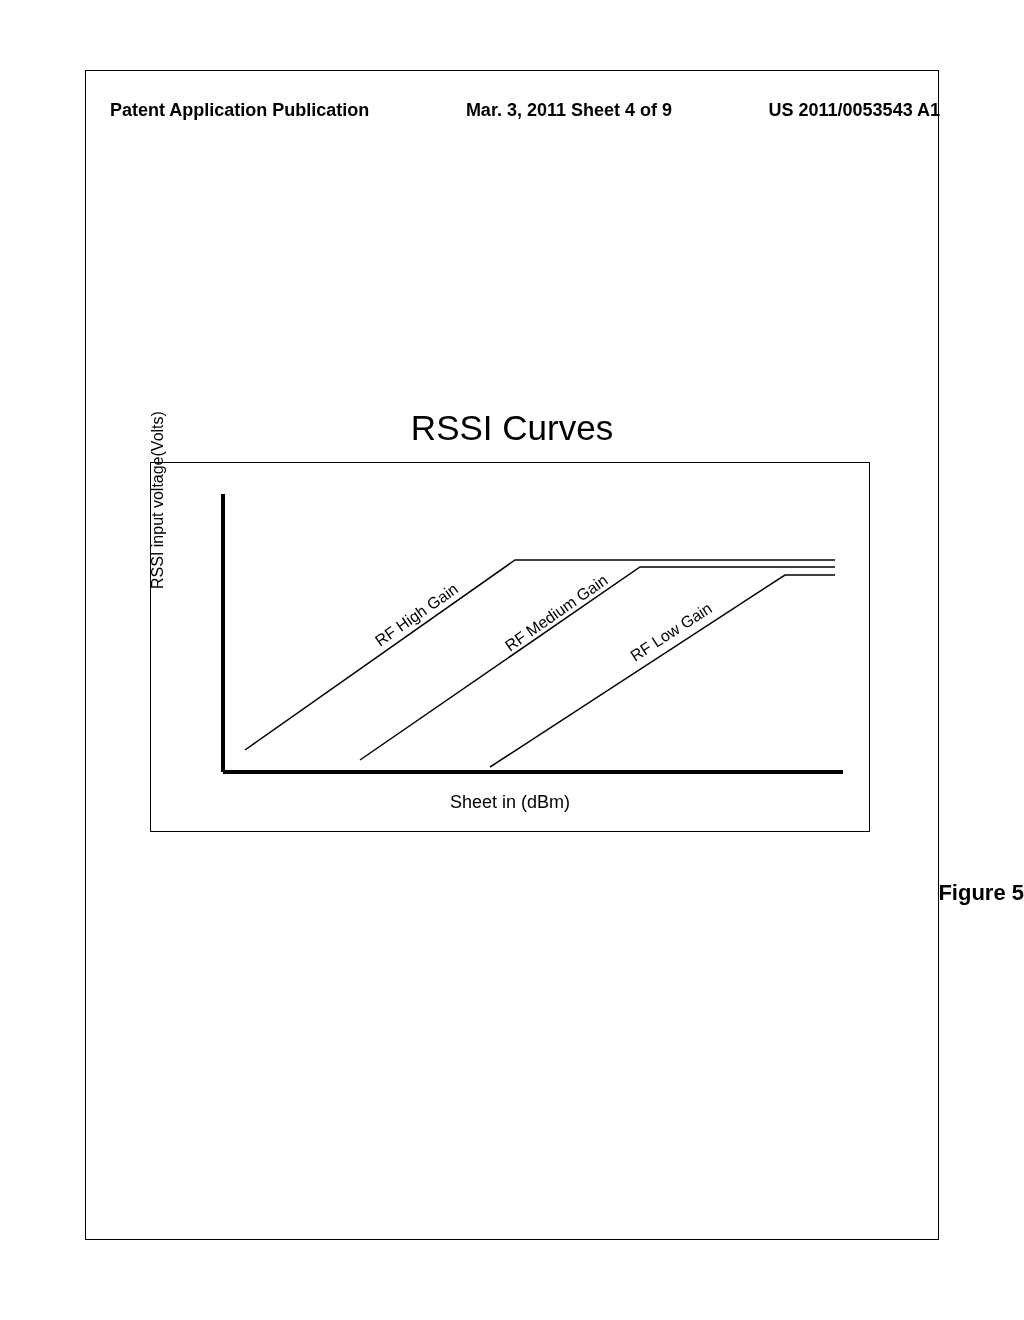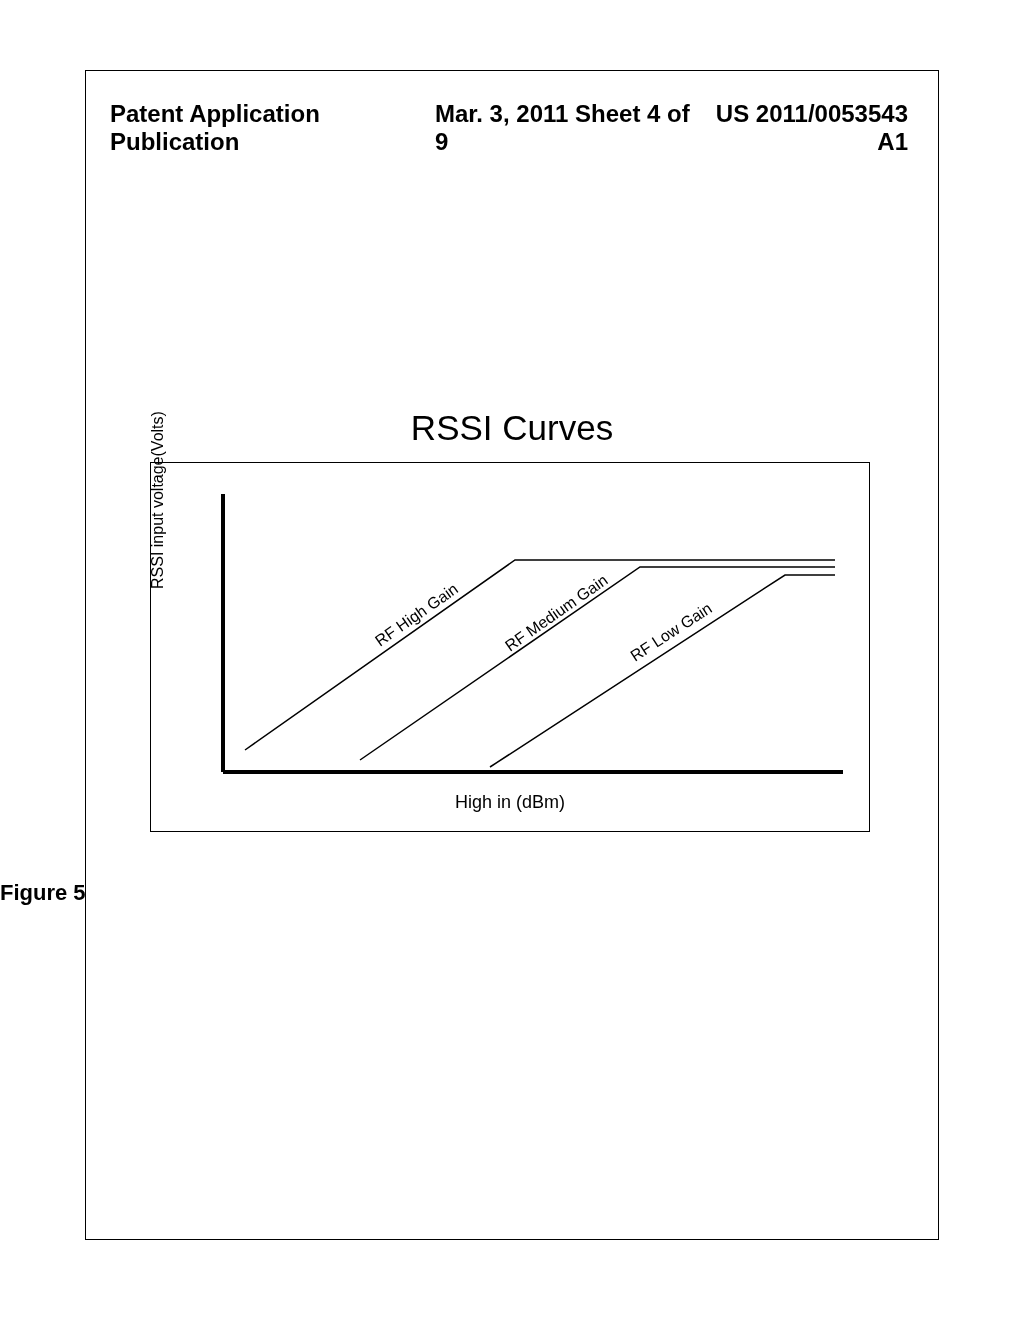--- a/index.html
+++ b/index.html
@@ -22,24 +22,24 @@
       top: 70px;
       width: 854px;
       height: 1170px;
       border: 1px solid black;
     }
     
     .header {
       position: absolute;
       top: 100px;
       left: 110px;
-      right: 116px;
+      right: 84px;
       display: flex;
       justify-content: space-between;
-      font-size: 24px;
+      font-size: 18px;
       font-weight: bold;
     }
     
     .header-left {
       text-align: left;
     }
     
     .header-center {
       text-align: left;
     }
@@ -99,21 +99,21 @@
     .curve-label {
       font-size: 16px;
       fill: black;
     }
     
     .figure-caption {
       position: absolute;
       top: 880px;
       left: 0;
       right: 0;
-      text-align: left;
+      text-align: right;
       font-size: 22px;
       font-weight: bold;
     }
   </style>
 </head>
 <body>
 
 <div class="page-border"></div>
 
 <div class="header">
@@ -141,16 +141,16 @@
   <path d="M 295 285 L 590 93 L 640 93" stroke="black" stroke-width="1.5" fill="none"></path>
 
   <text x="185" y="165" class="curve-label" transform="rotate(-35 185 165)">RF High Gain</text>
 
   <text x="315" y="170" class="curve-label" transform="rotate(-35 315 170)">RF Medium Gain</text>
 
   <text x="440" y="180" class="curve-label" transform="rotate(-33 440 180)">RF Low Gain</text>
 </svg>
 
 <div class="x-axis-label">
-  <span>High in (dBm)</span>
+  <span>Sheet in (dBm)</span>
 </div>
 
 <div class="figure-caption">Figure 5</div>
 
 </body></html>

